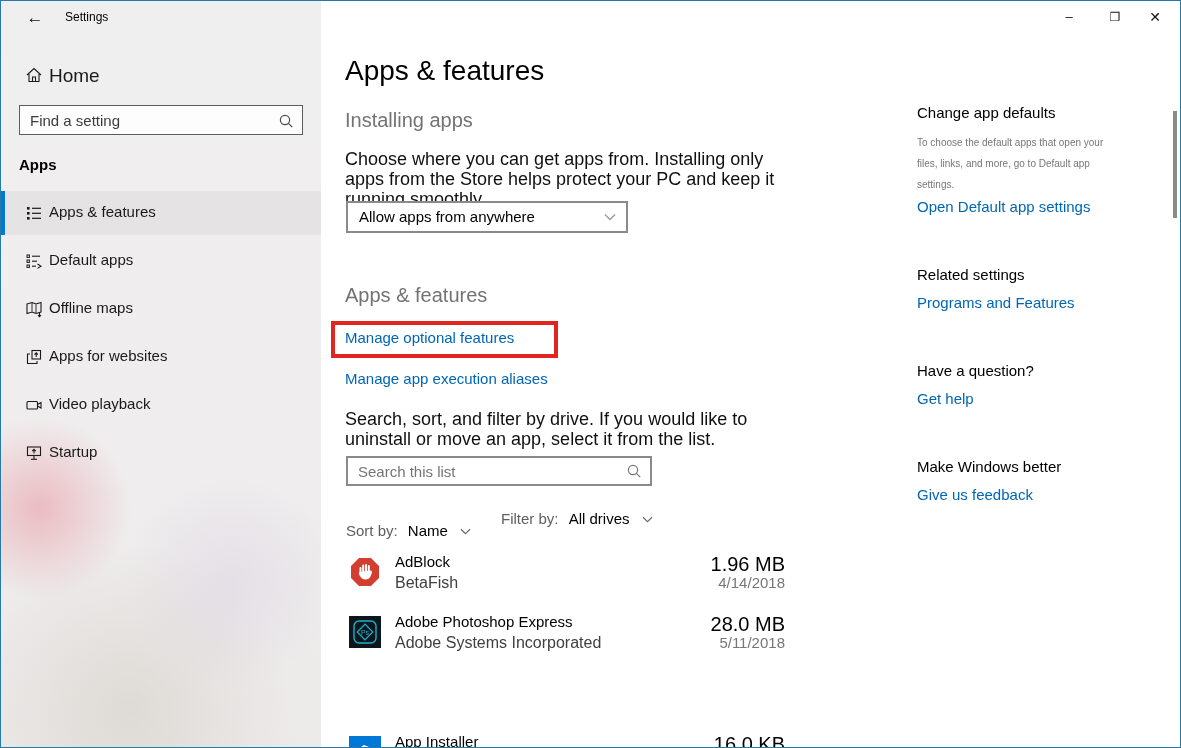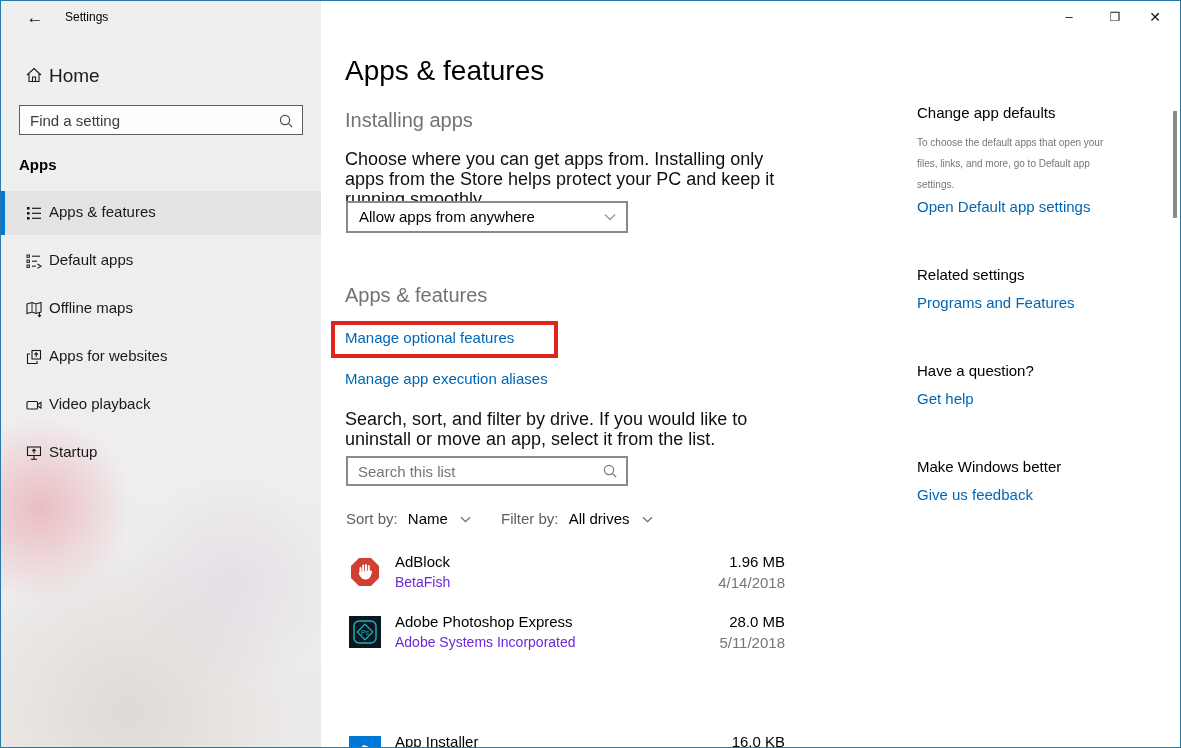--- a/index.html
+++ b/index.html
@@ -47,37 +47,37 @@
   .dropdown{position:absolute;left:1px;top:200px;width:278px;height:28px;border:2px solid #8a8a8a;
     background:#fff;cursor:pointer;}
   .dropdown .val{position:absolute;left:11px;top:5px;font-size:15px;color:#000;}
   .dd-chev{position:absolute;right:10px;top:9px;width:12px;height:10px;}
   #features-heading{position:absolute;left:0;top:283px;}
   .red-box{position:absolute;left:-14px;top:320px;width:219px;height:29px;border:4px solid #e0241f;}
   .link{color:#0066b4;font-size:15px;cursor:pointer;text-decoration:none;}
   #manage-optional{position:absolute;left:0px;top:328px;}
   #manage-aliases{position:absolute;left:0px;top:369px;}
   #search-sort-desc{top:408px;}
-  .search-list{position:absolute;left:1px;top:455px;width:278px;height:26px;border:2px solid #8a8a8a;background:#fff;}
+  .search-list{position:absolute;left:1px;top:455px;width:278px;height:26px;border:2px solid #8a8a8a;background:#fff;padding-left:24px;}
   .search-list input{position:absolute;left:0;top:0;width:100%;height:100%;border:none;outline:none;
     background:transparent;font-family:"Liberation Sans",sans-serif;font-size:15px;color:#1a1a1a;
     padding:0 28px 0 10px;box-sizing:border-box;}
   .search-list input::placeholder{color:#757575;opacity:1;}
   .search-list .search-glyph{top:5px;}
   .sortbar{position:absolute;left:1px;top:509px;width:440px;height:22px;font-size:15px;}
   .sortbar .graylbl{color:#5f5f5f;}
   .sortbar .darkval{color:#000;margin-left:6px;}
-  .sort-group{position:absolute;left:0;top:0;cursor:pointer;}
+  .sort-group{position:absolute;left:0;top:12px;cursor:pointer;}
   .filter-group{position:absolute;left:155px;top:0;cursor:pointer;}
   .inline-chev{display:inline-block;width:11px;height:9px;margin-left:8px;}
   .app-row{position:absolute;left:0;width:440px;height:60px;cursor:pointer;}
   .app-icon{position:absolute;left:4px;top:7px;width:32px;height:32px;}
   .app-name{position:absolute;left:50px;top:4px;font-size:15px;color:#000;}
-  .app-pub{position:absolute;left:50px;top:25px;font-size:14px;color:#6d28d9;}
-  .app-size{position:absolute;right:0;top:4px;font-size:15px;color:#000;text-align:right;}
+  .app-pub{position:absolute;left:50px;top:25px;font-size:16px;color:#404040;}
+  .app-size{position:absolute;right:0;top:4px;font-size:20px;color:#000;text-align:right;}
   .app-date{position:absolute;right:0;top:25px;font-size:15px;color:#767676;text-align:right;}
   
   #aside{position:absolute;left:916px;top:0;width:220px;}
   .aside-h{position:absolute;font-size:15px;color:#000;}
   .aside-p{position:absolute;width:205px;font-size:10px;line-height:21px;color:#767676;}
   .aside-link{position:absolute;font-size:15px;}
   
   .win-controls{position:absolute;right:0;top:0;height:30px;}
   .win-btn{position:absolute;top:4px;width:34px;height:24px;text-align:center;line-height:24px;
     font-size:13px;color:#111;cursor:pointer;}

